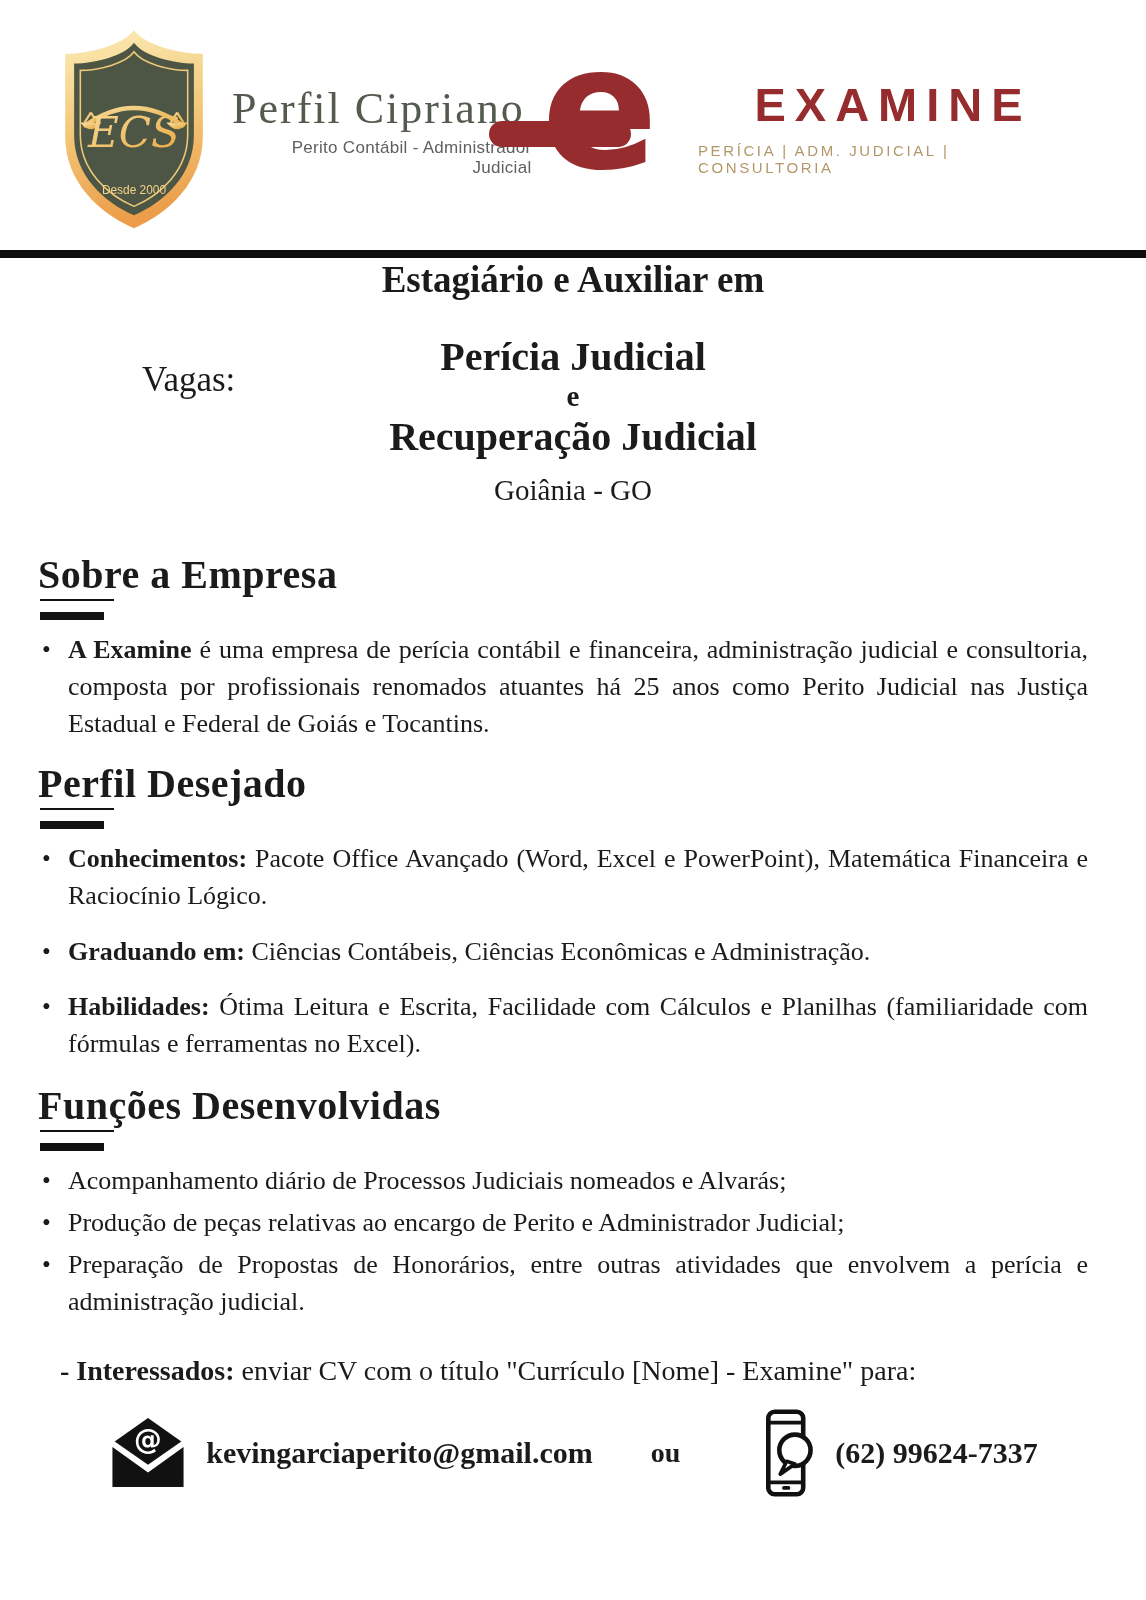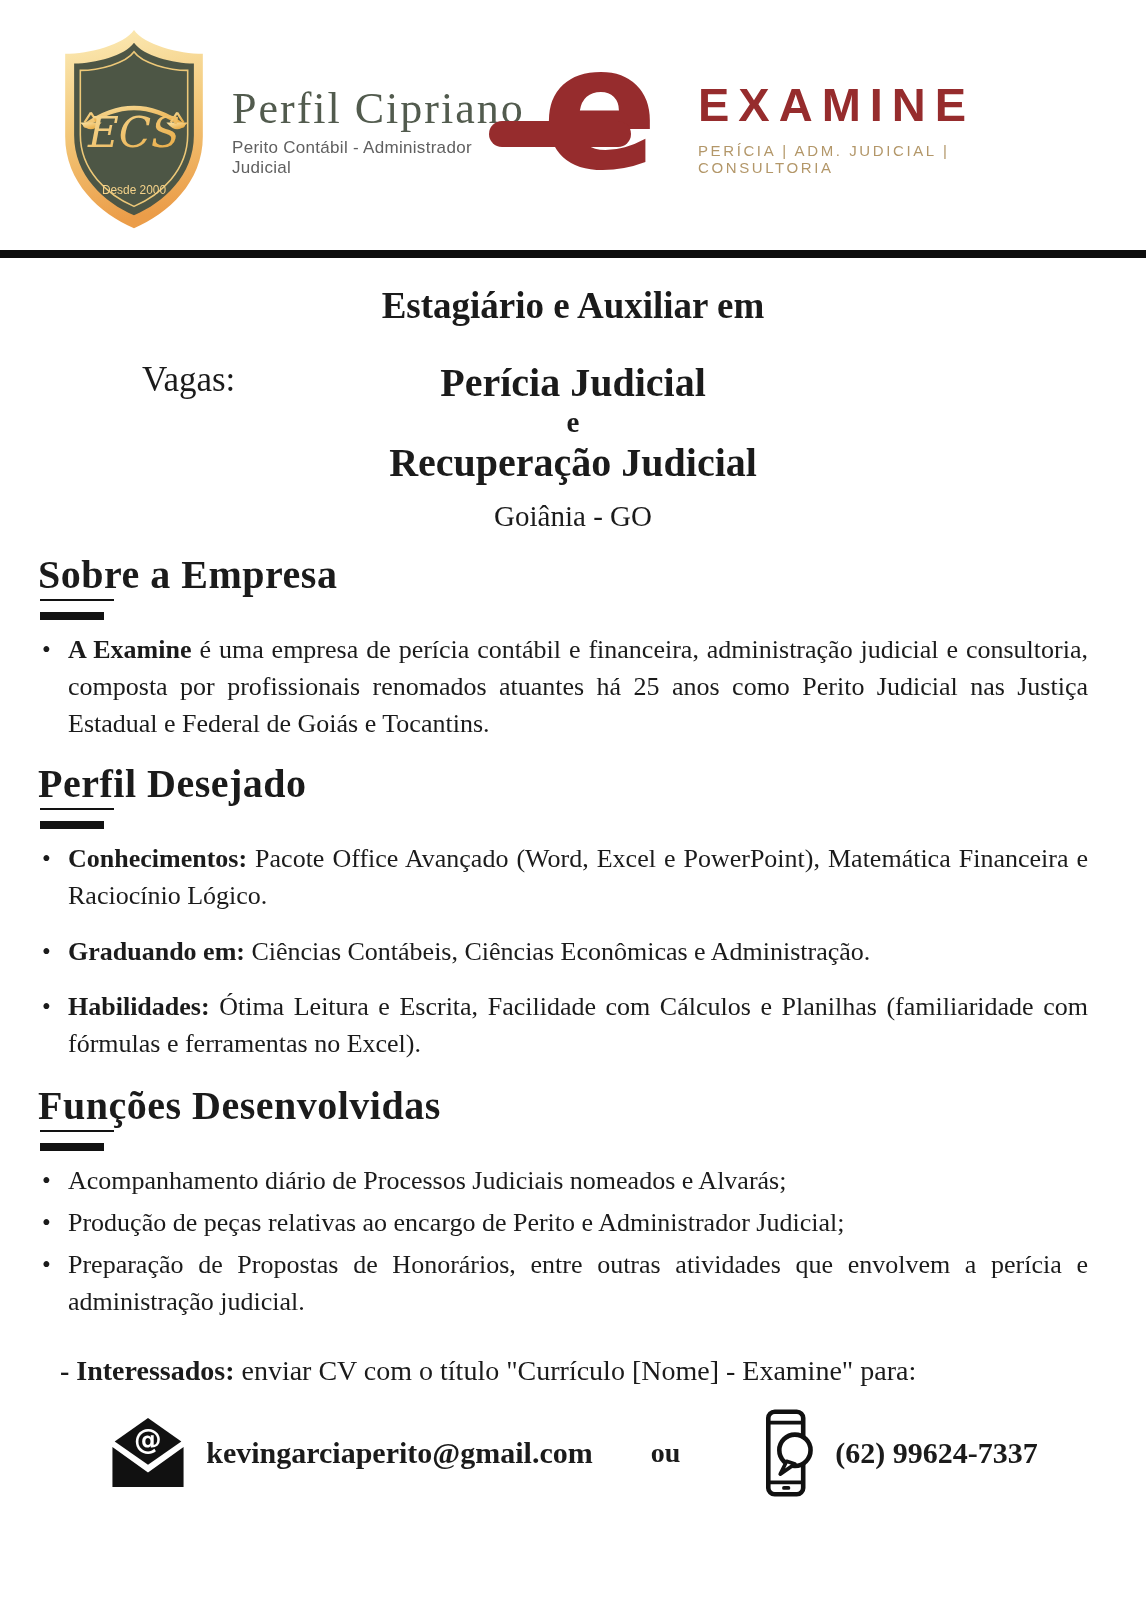--- a/index.html
+++ b/index.html
@@ -21,49 +21,49 @@
   
   .header{height:250px;display:flex;align-items:center;padding:10px 46px 0 56px}
   .brand-left{display:flex;align-items:center;gap:20px}
   .shield{flex:0 0 auto}
   .elione-name{
     font-size:44px;color:var(--elione-ink);letter-spacing:2px;
     font-family:"Liberation Serif",serif;
   }
   .elione-tagline{
     font-family:"Liberation Sans",sans-serif;font-size:17px;color:var(--tagline-gray);
-    text-align:left;margin-top:4px;letter-spacing:.3px;
+    text-align:right;margin-top:4px;letter-spacing:.3px;
   }
   .brand-right{display:flex;align-items:center;margin-left:auto;padding-right:12px}
   .e-mark{position:relative;width:152px;height:150px;margin-right:16px}
   .e-glyph{
     position:absolute;left:10px;top:-32px;
     font-family:"DejaVu Sans",sans-serif;font-weight:bold;font-size:172px;line-height:1;
     color:var(--examine-red);
   }
   .e-bar{
     position:absolute;left:-42px;top:66px;width:142px;height:26px;border-radius:14px;
     background:var(--examine-red);
   }
   .examine-text{margin-top:-8px}
   .examine-name{
     font-family:"Liberation Sans",sans-serif;font-weight:bold;font-size:47px;
-    letter-spacing:9px;color:var(--examine-red);
+    letter-spacing:9px;color:var(--examine-red);text-align:center;
   }
   .examine-tagline{
     font-family:"Liberation Sans",sans-serif;font-size:15px;letter-spacing:2.6px;
     color:var(--examine-tan);margin-top:10px;
   }
 
   .divider{height:8px;background:#0d0d0d;width:100%}
 
   
   .title-block{position:relative;height:284px}
   .vagas{position:absolute;left:142px;top:102px;font-size:35px}
-  .titles{text-align:center;padding-top:26px}
+  .titles{text-align:center;}
   .t1{font-size:37px;font-weight:bold}
   .t2{font-size:40px;font-weight:bold;margin-top:32px}
   .t3{font-size:29px;font-weight:bold;margin-top:0}
   .t4{font-size:40px;font-weight:bold;margin-top:0}
   .loc{font-size:29px;margin-top:14px}
 
   
   .section{padding:0 58px 0 38px}
   .section h2{font-size:40px;font-weight:bold;letter-spacing:.5px;line-height:1.05}
   .u-thin{width:74px;height:2px;background:#121212;margin:3px 0 0 2px}

